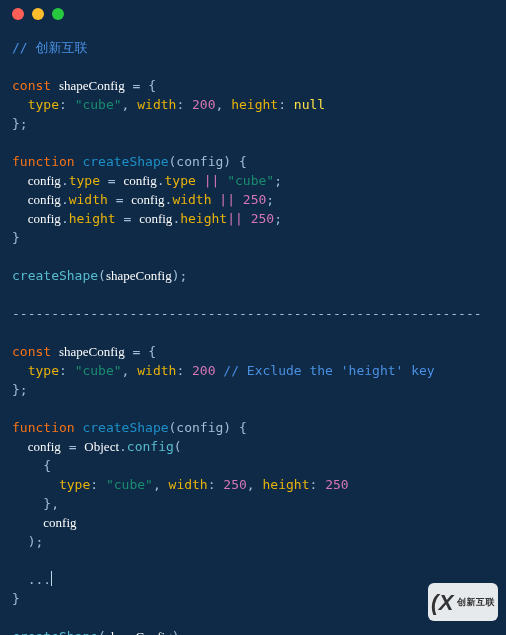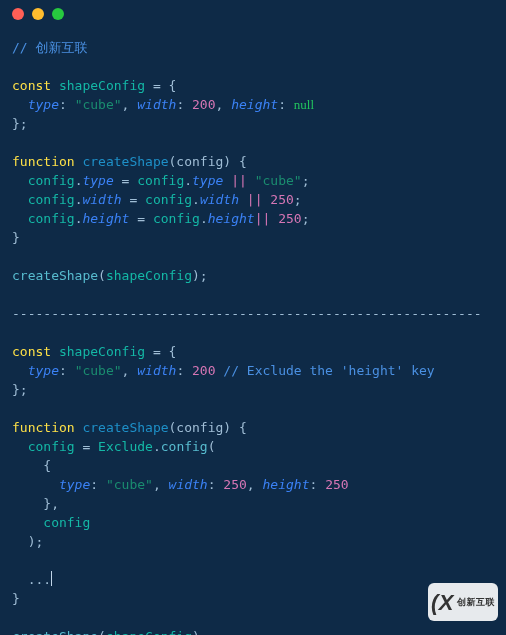--- a/index.html
+++ b/index.html
@@ -23,28 +23,28 @@
   .dot { width: 12px; height: 12px; border-radius: 50%; }
   .dot.red { background: #ff5f56; }
   .dot.yellow { background: #ffbd2e; }
   .dot.green { background: #27c93f; }
   .code {
     padding: 10px 12px 20px 12px;
     white-space: pre;
     color: #c0d5e8;
   }
   .comment   { color: #4a90e2; }
-  .keyword   { color: #fde047; }
-  .variable  { color: #14b8a6; }
+  .keyword   { color: #f97316; }
+  .variable  { color: #ffffff; font-family: Liberation Serif, serif; }
   .funcname  { color: #1e90c8; }
   .funcname2 { color: #58bccf; }
   .string    { color: #1a8c6f; }
   .number    { color: #d676b5; text-align: right; }
-  .const     { color: #22c55e; font-family: Liberation Serif, serif; }
-  .prop      { color: #3b82f6; font-style: italic; }
+  .const     { color: #fde047; }
+  .prop      { color: #eab308; }
   .punct     { color: #a0bed6; }
   .op        { color: #d676b5; }
   .cursor {
     display: inline-block;
     width: 1px;
     height: 15px;
     background: #c0d5e8;
     vertical-align: -2px;
   }
   .watermark {
@@ -89,21 +89,21 @@
 
 <span class="funcname2">createShape</span><span class="punct">(</span><span class="variable">shapeConfig</span><span class="punct">)</span><span class="punct">;</span>
 
 <span class="punct">------------------------------------------------------------</span>
 
 <span class="keyword">const</span> <span class="variable">shapeConfig</span><span class="punct"> = {</span>
   <span class="prop">type</span><span class="punct">: </span><span class="string">"cube"</span><span class="punct">, </span><span class="prop">width</span><span class="punct">: </span><span class="number">200</span> <span class="comment">// Exclude the 'height' key</span>
 <span class="punct">};</span>
 
 <span class="keyword">function</span> <span class="funcname">createShape</span><span class="punct">(config) {</span>
-  <span class="variable">config</span><span class="punct"> = </span><span class="variable">Exclude</span><span class="punct">.</span><span class="funcname2">config</span><span class="punct">(</span>
+  <span class="variable">config</span><span class="punct"> = </span><span class="variable">Object</span><span class="punct">.</span><span class="funcname2">config</span><span class="punct">(</span>
     <span class="punct">{</span>
       <span class="prop">type</span><span class="punct">: </span><span class="string">"cube"</span><span class="punct">, </span><span class="prop">width</span><span class="punct">: </span><span class="number">250</span><span class="punct">, </span><span class="prop">height</span><span class="punct">: </span><span class="number">250</span>
     <span class="punct">},</span>
     <span class="variable">config</span>
   <span class="punct">)</span><span class="punct">;</span>
 
   <span class="punct">...</span><span class="cursor"></span>
 <span class="punct">}</span>
 
 <span class="funcname2">createShape</span><span class="punct">(</span><span class="variable">shapeConfig</span><span class="punct">)</span><span class="punct">;</span></div>

